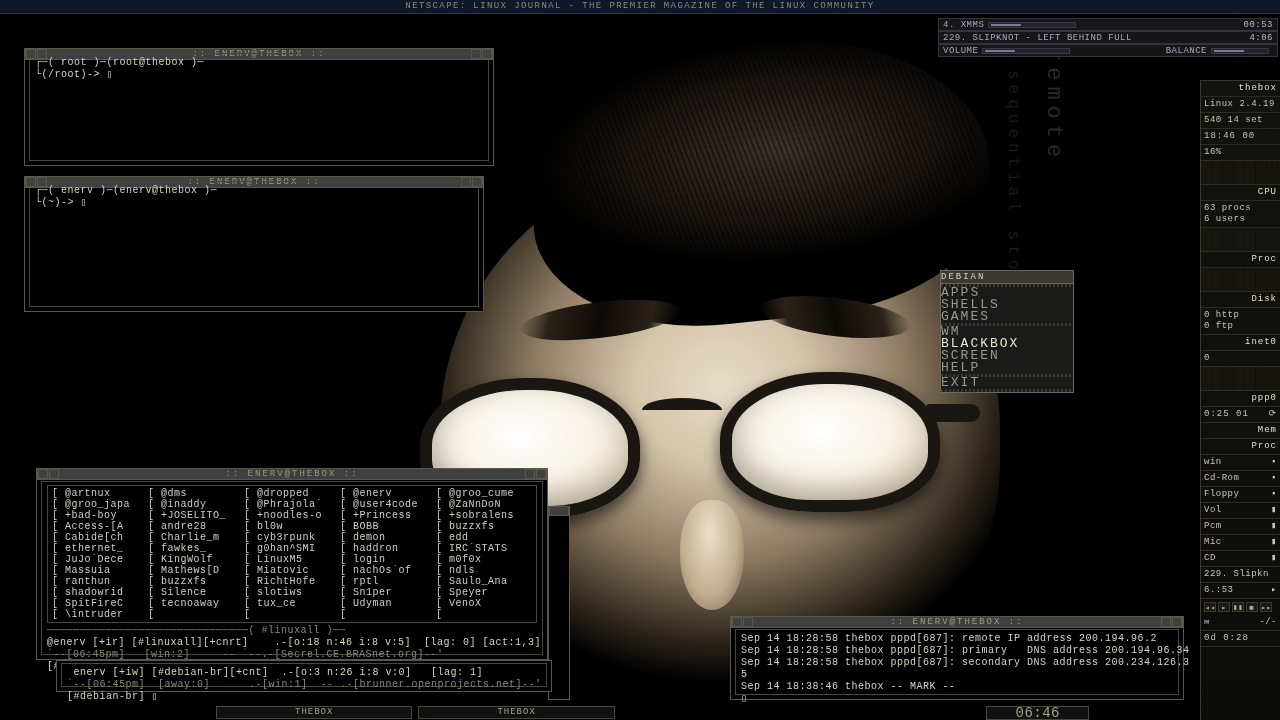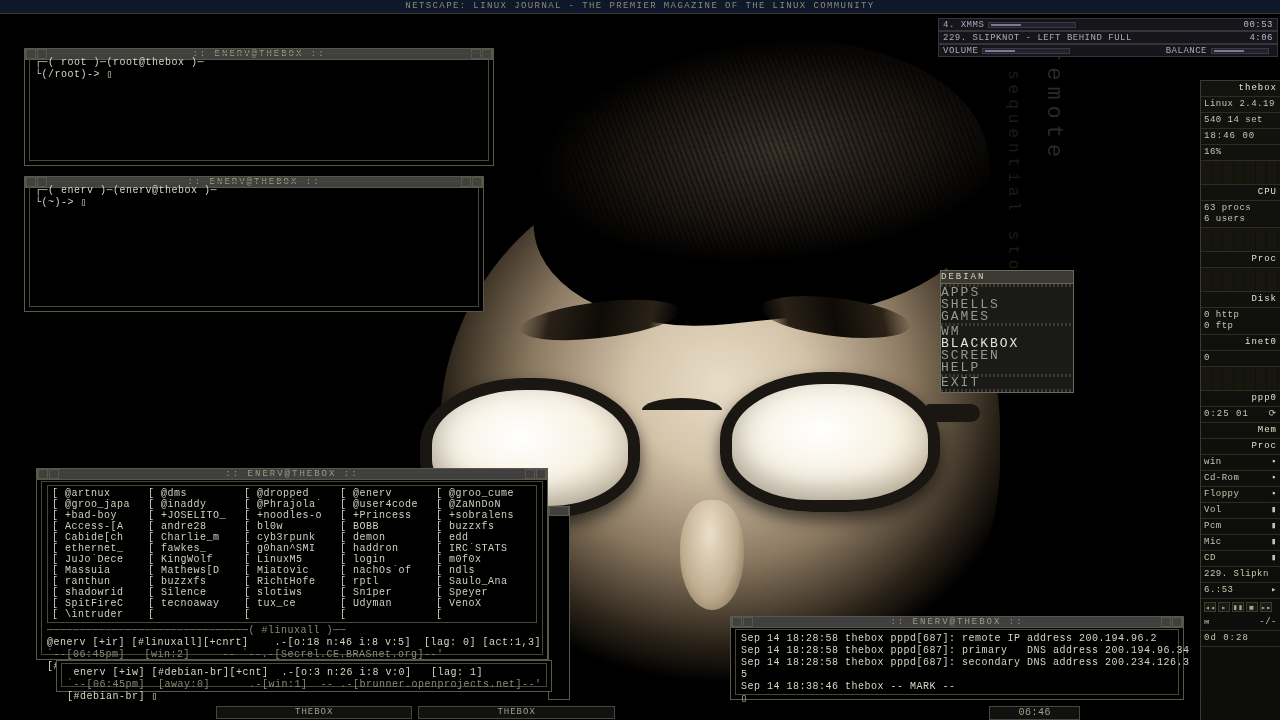--- a/index.html
+++ b/index.html
@@ -106,21 +106,21 @@
 #t2{left:24px;top:176px;width:460px;height:136px}
 #t3{left:36px;top:468px;width:512px;height:192px}
 #t3b{left:56px;top:660px;width:496px;height:32px}
 #t4{left:730px;top:616px;width:454px;height:84px}
 #t4back{left:548px;top:506px;width:22px;height:194px}
 
 .bottom-tray{
   position:absolute;left:216px;bottom:0;height:14px;width:840px;z-index:5;display:flex;gap:6px;
 }
 .tray-item{border:1px solid #484838;background:#111;padding:0 78px;height:13px;line-height:11px;font-size:9px;color:#a0a088;letter-spacing:1px}
-.tray-time{position:absolute;right:200px;bottom:0;height:14px;border:1px solid #484838;background:#111;font-size:10px;line-height:12px;padding:0 28px;color:#a0a088;z-index:5}
+.tray-time{position:absolute;right:191px;bottom:0;height:14px;border:1px solid #484838;background:#111;font-size:14px;line-height:12px;padding:0 28px;color:#a0a088;z-index:5}
 
 
 .debmenu{
   position:absolute;left:940px;top:270px;width:134px;z-index:5;
   border:1px solid #6a6a5a;background:#1a1a18;
 }
 .debmenu-title{height:13px;background:#3a3a32;border-bottom:1px solid #6a6a5a;text-align:left;font-size:9px;letter-spacing:2px;color:#d6d6c2;line-height:12px}
 .debmenu-item{height:12px;text-align:left;font-size:13px;color:#9a9a88;letter-spacing:2px;line-height:11px}
 .debmenu-sep{height:3px;background:repeating-linear-gradient(90deg,#3a3a32 0 2px,transparent 2px 4px)}
 .debmenu-item.hl{color:#e6e6d4}

